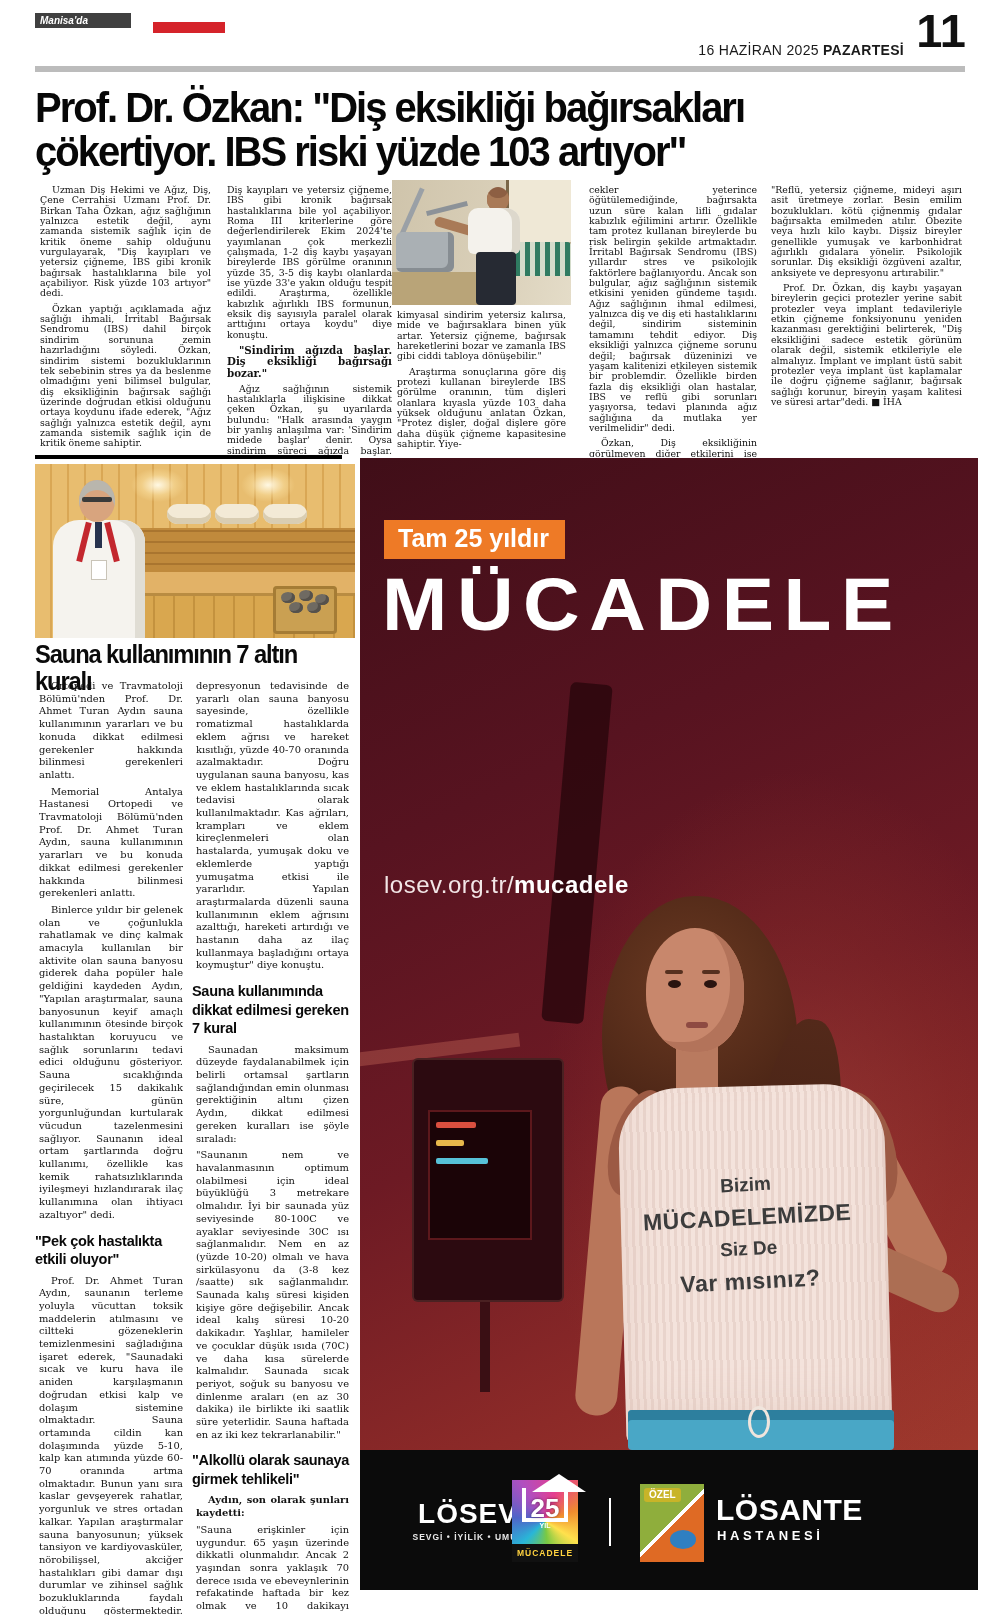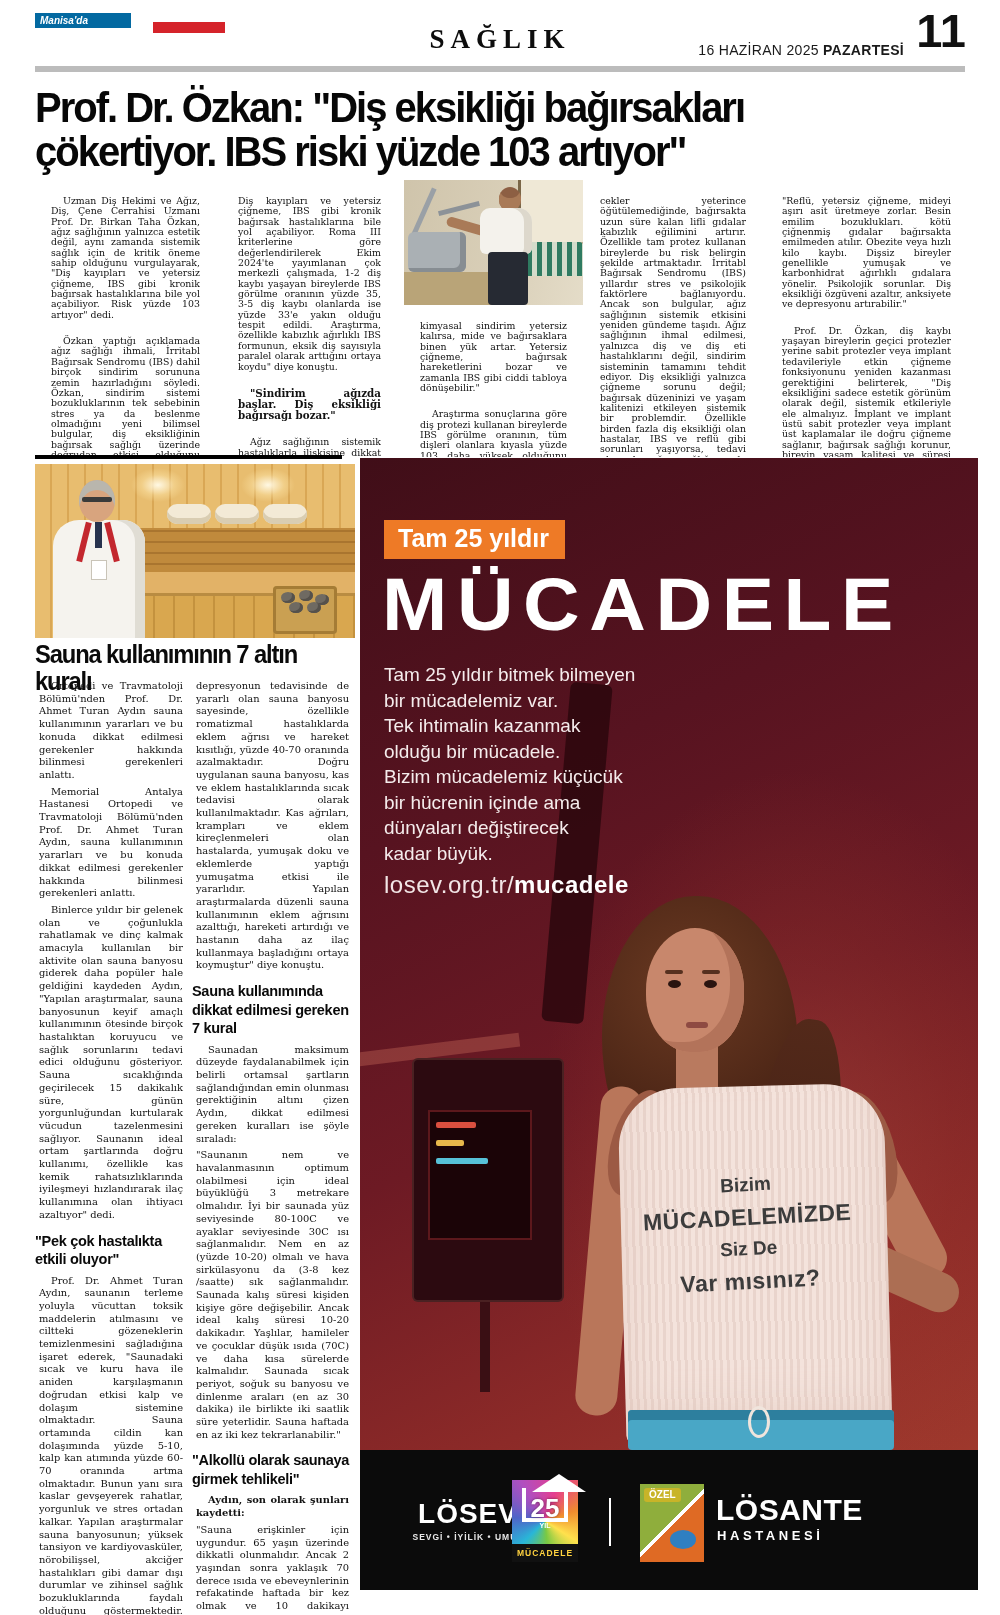--- a/index.html
+++ b/index.html
@@ -2,44 +2,44 @@
 <html><head>
 <meta charset="utf-8">
 <style>
   html,body{margin:0;padding:0;background:#ffffff;}
   #page{position:relative;width:1000px;height:1615px;background:#fff;overflow:hidden;
         font-family:"DejaVu Serif",serif;color:#111;}
   .abs{position:absolute;}
 
   
   #logo{left:35px;top:13px;width:192px;height:50px;}
-  #logo-top{left:0;top:0;width:96px;height:15px;background:#0369a1;color:#fff;
+  #logo-top{left:0;top:0;width:96px;height:15px;background:#404040;color:#fff;
     font:italic bold 10px/15px "Liberation Sans",sans-serif;padding-left:5px;box-sizing:border-box;}
   #logo-side{left:118px;top:9px;width:72px;height:11px;background:#d5232a;}
   #logo-main{left:0;top:15px;width:192px;height:35px;background:#1d55b0;color:#fff;text-align:center;
     font:italic 900 29px/34px "Liberation Sans",sans-serif;letter-spacing:-1px;
     text-shadow:1px 1px 0 #d5232a;}
   #section-title{left:0;top:24px;width:1000px;text-align:center;
     font:bold 27px/30px "Liberation Serif",serif;letter-spacing:6px;color:#0d0d0d;}
   #dateline{right:96px;top:42px;font:14px/16px "Liberation Sans",sans-serif;color:#1a1a1a;letter-spacing:.3px;}
   #dateline b{font-weight:700;}
   #pagenum{right:34px;top:6px;font:bold 47px/50px "Liberation Sans",sans-serif;color:#111;}
   #header-rule{left:35px;top:66px;width:930px;height:6px;background:#bcbcbc;}
 
   
   .headline{left:35px;width:940px;font-family:"Liberation Sans",sans-serif;font-weight:900;
     font-size:40px;line-height:42px;letter-spacing:-2px;color:#070707;transform:scaleY(1.08);transform-origin:left top;}
   #hl1{top:84px;} #hl2{top:128px;}
 
   
   .col{top:180px;height:277px;overflow:hidden;font-size:9.4px;line-height:10.35px;text-align:justify;}
-  .col p{margin:16px;text-indent:12px;}
+  .col p{margin:5px;text-indent:12px;}
   .col p.cont{text-indent:0;}
   #col1{left:35px;width:181px;} #col2{left:222px;width:175px;}
-  #col3{left:404px;width:179px;} #col4{left:584px;width:178px;} #col5{left:766px;width:201px;}
+  #col3{left:392px;width:179px;} #col4{left:584px;width:178px;} #col5{left:766px;width:201px;}
   .subhead-serif{font-weight:bold;font-size:10.3px;line-height:11.2px;margin:1px 0;text-indent:10px;}
 
   
   #dentist-photo{position:relative;width:179px;height:125px;margin-bottom:4px;overflow:hidden;
     background:linear-gradient(100deg,#cfc4ab 0%,#d9cfb8 55%,#e4dcc8 100%);}
   #dp-window{right:0;top:0;width:62px;height:64px;background:#efe8d6;border-left:3px solid #7a6647;box-shadow:inset 0 -2px 0 #8a745073;}
   #dp-awning{right:0;top:62px;width:56px;height:34px;
     background:repeating-linear-gradient(90deg,#2f7b61 0 5px,#d3dccb 5px 10px);border-radius:4px 4px 0 0;}
   #dp-lamp{left:16px;top:6px;width:5px;height:58px;background:#9aa0a6;transform:rotate(24deg);}
   #dp-lamp2{left:34px;top:26px;width:42px;height:5px;background:#8c9298;transform:rotate(-14deg);}
@@ -159,21 +159,20 @@
 </style>
 </head>
 <body>
 
 <div id="page">
 
   <div class="abs" id="logo">
     <div class="abs" id="logo-top">Manisa'da</div>
     <div class="abs" id="logo-side"></div>
   </div>
-  <div class="abs" id="section-title">SAĞLIK</div>
   <div class="abs" id="dateline"><span>16 HAZİRAN 2025 </span><b>PAZARTESİ</b></div>
   <div class="abs" id="pagenum">11</div>
   <div class="abs" id="header-rule"></div>
 
   <div class="abs headline" id="hl1">Prof. Dr. Özkan: "Diş eksikliği bağırsakları</div>
   <div class="abs headline" id="hl2">çökertiyor. IBS riski yüzde 103 artıyor"</div>
 
   <div class="abs col" id="col1">
     <p>Uzman Diş Hekimi ve Ağız, Diş, Çene Cerrahisi Uzmanı Prof. Dr. Birkan Taha Özkan, ağız sağlığının yalnızca estetik değil, aynı zamanda sistemik sağlık için de kritik öneme sahip olduğunu vurgulayarak, "Diş kayıpları ve yetersiz çiğneme, IBS gibi kronik bağırsak hastalıklarına bile yol açabiliyor. Risk yüzde 103 artıyor" dedi.</p>
     <p>Özkan yaptığı açıklamada ağız sağlığı ihmali, İrritabl Bağırsak Sendromu (IBS) dahil birçok sindirim sorununa zemin hazırladığını söyledi. Özkan, sindirim sistemi bozukluklarının tek sebebinin stres ya da beslenme olmadığını yeni bilimsel bulgular, diş eksikliğinin bağırsak sağlığı üzerinde doğrudan etkisi olduğunu ortaya koydunu ifade ederek, "Ağız sağlığı yalnızca estetik değil, aynı zamanda sistemik sağlık için de kritik öneme sahiptir.</p>
@@ -289,28 +288,20 @@
     <div class="abs" id="shorts-string"></div>
     <div class="abs" id="shirt-text">
       <div class="shirt1">Bizim</div>
       <div class="shirt2">MÜCADELEMİZDE</div>
       <div class="shirt1">Siz De</div>
       <div class="shirt2">Var mısınız?</div>
     </div>
 
     <div class="abs" id="ad-badge">Tam 25 yıldır</div>
     <div class="abs" id="ad-title">MÜCADELE</div>
-    <div class="abs" id="ad-body">Tam 25 yıldır bitmek bilmeyen
-bir mücadelemiz var.
-Tek ihtimalin kazanmak
-olduğu bir mücadele.
-Bizim mücadelemiz küçücük
-bir hücrenin içinde ama
-dünyaları değiştirecek
-kadar büyük.</div>
     <div class="abs" id="ad-url"><span>losev.org.tr/</span><b>mucadele</b></div>
 
     <div class="abs" id="ad-footer">
       <div class="abs" id="losev-name">LÖSEV</div>
       <div class="abs" id="losev-tag">SEVGİ • İYİLİK • UMUT</div>
       <div class="abs" id="logo25">
         <div class="abs" id="logo25-house">
           <div class="abs" id="logo25-roof"></div>
         </div>
         <div class="abs" id="logo25-num">25</div>

